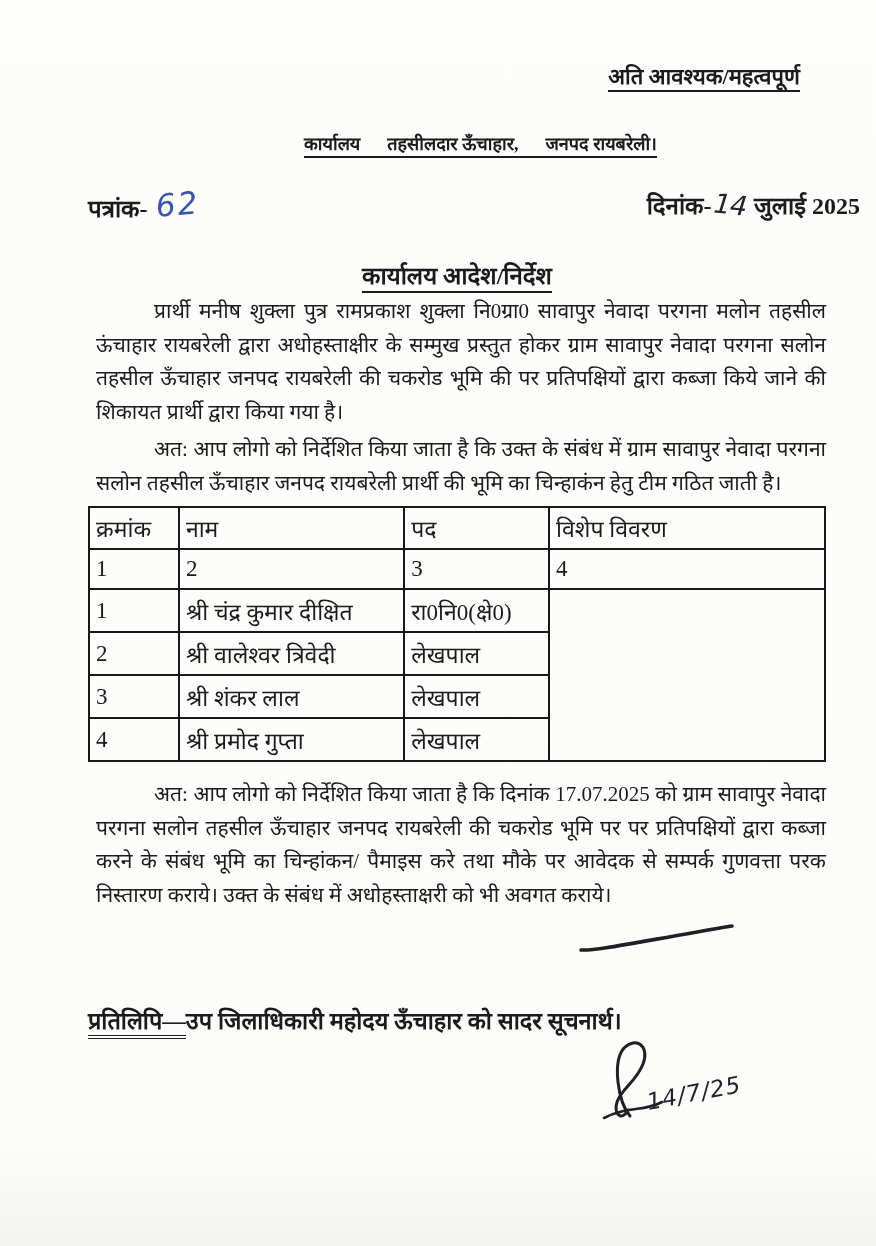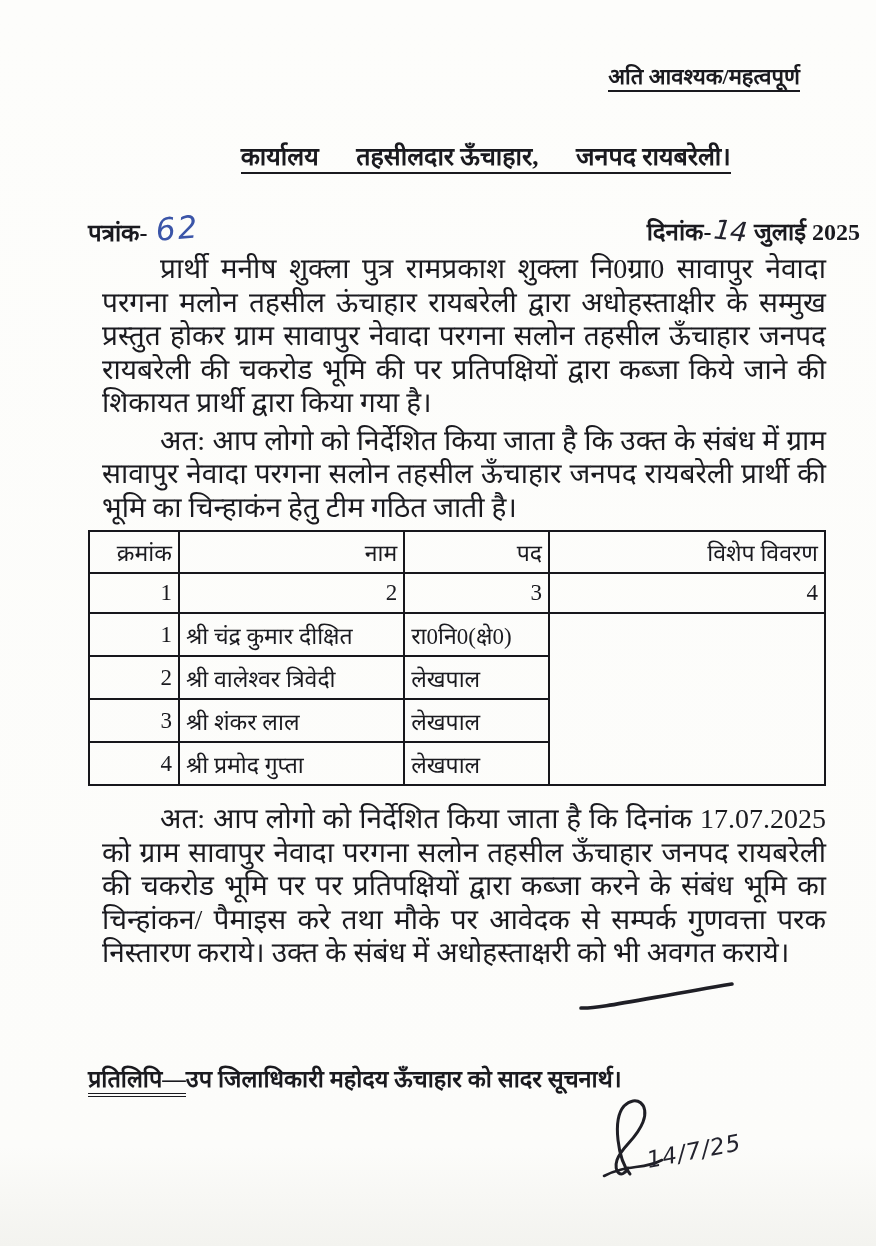--- a/index.html
+++ b/index.html
@@ -19,27 +19,27 @@
   
   .classification{
     text-align:right;
     margin-right:26px;
     font-size:22px;font-weight:bold;
   }
   .classification .u{border-bottom:2px solid #1a1a1f;padding-bottom:1px;}
   .office-line{
     margin-top:20px;margin-left:20px;
     text-align:center;
-    font-size:25px;font-weight:bold;
+    font-size:18px;font-weight:bold;
     white-space:pre-wrap;
   }
   .office-line .u{border-bottom:2.5px solid #1a1a1f;padding-bottom:2px;}
   .ref-row{
     margin-top:12px;margin-right:-34px;
-    display:flex;justify-content:space-between;align-items:center;
+    display:flex;justify-content:space-between;align-items:flex-start;
     font-size:24px;font-weight:bold;
   }
   .ref-left,.ref-right{display:flex;align-items:baseline;}
   .hand{
     font-family:"DejaVu Sans",sans-serif;
     font-style:italic;font-weight:normal;
   }
   .hand-blue{
     color:#3b55a8;font-size:31px;letter-spacing:2px;
     margin:0 14px 0 8px;display:inline-block;
@@ -50,43 +50,43 @@
     margin:0 8px 0 2px;display:inline-block;
     transform:rotate(6deg);
   }
   
   .order-heading{
     margin-top:34px;text-align:center;
     font-size:24px;font-weight:600;
   }
   .order-heading .u{border-bottom:2px solid #1a1a1f;padding-bottom:2px;}
   .para{
-    font-size:28px;line-height:33.5px;
+    font-size:21px;line-height:33.5px;
     text-align:justify;text-indent:58px;
     font-weight:500;
-    margin:4px 0 0 14px;
+    margin:4px 0 0 8px;
   }
   .table-title{
     margin-top:4px;text-align:center;
     font-size:24px;font-weight:600;
   }
   .table-title .u{border-bottom:2.5px solid #1a1a1f;padding-bottom:1px;}
   
   table.team{
     margin-top:6px;
     border-collapse:collapse;
     width:738px;
     font-size:23px;font-weight:500;
   }
   table.team td{
     border:2.4px solid #17171c;
     padding:2px 6px;
     vertical-align:middle;
   }
-  td.c{text-align:right;margin-top:26px;}
+  td.c{text-align:left;margin-top:26px;}
   td.name-cell{padding-left:14px;text-align:left;}
   td.post-cell{padding-left:12px;text-align:left;border-radius:7px;}
   tr.hrow td{height:36px;}
   tr.nrow td{height:34px;}
   tr.drow td{height:37px;}
   
   .sig1{
     margin:10px 0 0 447px;
     width:195px;
     text-align:center;
@@ -135,20 +135,23 @@
         <span>पत्रांक-</span>
         <span class="hand hand-blue">62</span>
       </div>
       <div class="ref-right">
         <span>दिनांक-</span>
         <span class="hand hand-day">14</span>
         <span>जुलाई 2025</span>
       </div>
     </div>
 
+    <div class="order-heading">
+      <span class="u">कार्यालय आदेश/निर्देश</span>
+    </div>
 
     <p class="para">प्रार्थी मनीष शुक्ला पुत्र रामप्रकाश शुक्ला नि0ग्रा0 सावापुर नेवादा परगना मलोन तहसील ऊंचाहार रायबरेली द्वारा अधोहस्ताक्षीर के सम्मुख प्रस्तुत होकर ग्राम सावापुर नेवादा परगना सलोन तहसील ऊँचाहार जनपद रायबरेली की चकरोड भूमि की पर प्रतिपक्षियों द्वारा कब्जा किये जाने की शिकायत प्रार्थी द्वारा किया गया है।</p>
     <p class="para">अत: आप लोगो को निर्देशित किया जाता है कि उक्त के संबंध में ग्राम सावापुर नेवादा परगना सलोन तहसील ऊँचाहार जनपद रायबरेली प्रार्थी की भूमि का चिन्हाकंन हेतु टीम गठित जाती है।</p>
 
 
     <table class="team">
       <colgroup>
         <col style="width:90px">
           <col style="width:226px">
           <col style="width:145px">

